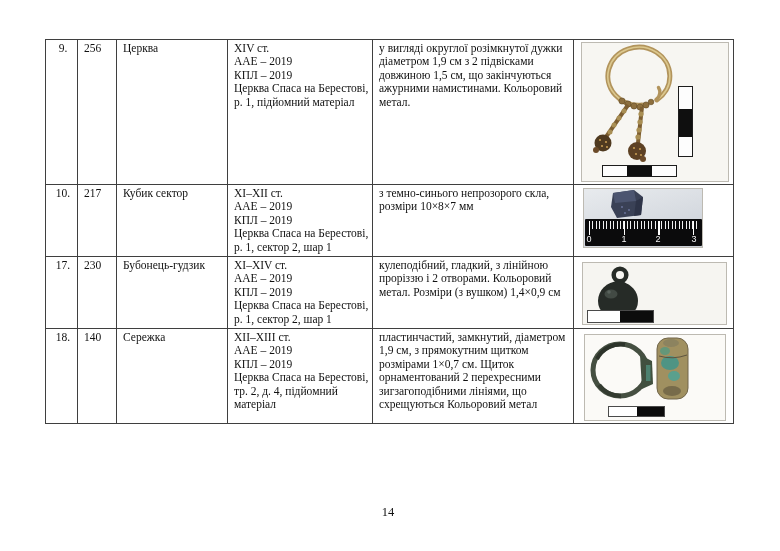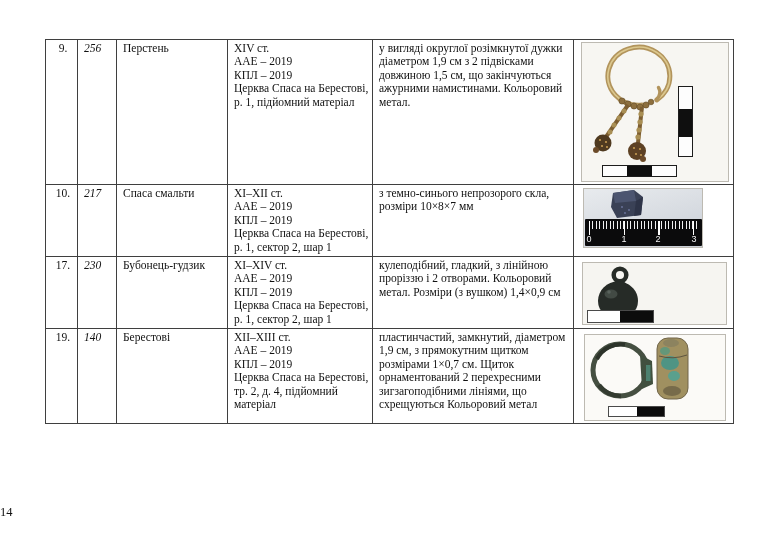--- a/index.html
+++ b/index.html
@@ -10,21 +10,21 @@
   table.catalog {
     position:absolute; left:45px; top:39px;
     border-collapse:collapse; table-layout:fixed; width:688px;
   }
   table.catalog td {
     border:1px solid #3f3f3f; vertical-align:top;
     font-size:11.5px; line-height:13.4px;
     padding:2px 3px 2px 6px; overflow:hidden;
   }
   td.col-num  { text-align:center; padding:2px 2px; }
-  td.col-id   { padding-left:8px;font-style:italic; }
+  td.col-id   { padding-left:8px; }
   td.wrap     { white-space:pre-line; }
   td.col-photo{ padding:0; }
 
   .photo { position:relative; overflow:hidden; box-sizing:border-box;
            border:1px solid #bdbab2; }
   .photo svg { position:absolute; left:0; top:0; }
 
   
   .photo-earring { width:148px; height:140px; margin:0 0 0 1px; background:#f7f6f2; }
   .vbar { position:absolute; left:96px; top:43px; width:15px; height:71px;
@@ -51,21 +51,21 @@
   .bell-scale { position:absolute; left:4px; top:47px; width:67px; height:13px;
           border:1px solid #4a4a4a; box-sizing:border-box;
           background:linear-gradient(to right,#ffffff 0 49%,#0c0c0c 49%); }
 
   
   .photo-ring { width:142px; height:87px; margin:3px 0 0 4px; background:#fbfaf7; }
   .ring-scale { position:absolute; left:23px; top:71px; width:57px; height:11px;
           border:1px solid #4a4a4a; box-sizing:border-box;
           background:linear-gradient(to right,#ffffff 0 50%,#0b0b0b 50%); }
 
-  .page-number { position:absolute; left:0; right:4px; top:505px; 
+  .page-number { position:absolute; left:0; right:4px; top:505px; text-align:center;
                  font-size:12.5px; color:#111; }
 </style>
 </head>
 <body>
 
 <div class="page">
 
   <table class="catalog">
     <colgroup>
       <col style="width:32px">
@@ -73,21 +73,21 @@
         <col style="width:111px">
       <col style="width:145px">
         <col style="width:201px">
         <col style="width:160px">
     </colgroup>
 
     <tbody>
         <tr style="height:142px">
       <td class="col-num">9.</td>
       <td class="col-id">256</td>
-      <td>Перстень</td>
+      <td>Церква</td>
       <td class="wrap">XIV ст.
 ААЕ – 2019
 КПЛ – 2019
 Церква Спаса на Берестові, р. 1, підйомний матеріал</td>
       <td class="wrap">у вигляді округлої розімкнутої дужки діаметром 1,9 см з 2 підвісками довжиною 1,5 см, що закінчуються ажурними намистинами. Кольоровий метал.</td>
       <td class="col-photo">
         <div class="photo photo-earring">
           <svg width="148" height="140" viewBox="0 0 148 140">
             <path d="M 60 62 A 31 29 0 1 1 74.8 56.8" fill="none" stroke="#b2945c" stroke-width="5" stroke-linecap="round"></path>
             <path d="M 60 62 A 31 29 0 1 1 74.8 56.8" fill="none" stroke="#dcc88e" stroke-width="1.6" stroke-linecap="round"></path>
@@ -131,21 +131,21 @@
           </svg>
           <div class="vbar"></div>
           <div class="hbar"></div>
         </div>
       </td>
     </tr>
 
     <tr style="height:65px">
       <td class="col-num">10.</td>
       <td class="col-id">217</td>
-      <td>Спаса смальти</td>
+      <td>Кубик сектор</td>
       <td class="wrap">XI–XII ст.
 ААЕ – 2019
 КПЛ – 2019
 Церква Спаса на Берестові, р. 1, сектор 2, шар 1</td>
       <td class="wrap">з темно-синього непрозорого скла, розміри 10×8×7 мм</td>
       <td class="col-photo">
         <div class="photo photo-smalt">
           <svg width="120" height="60" viewBox="0 0 120 60">
             <polygon points="29,4 50,1 59,8 57,26 33,29 27,18" fill="#3a4156"></polygon>
             <polygon points="29,4 50,1 52,12 31,14" fill="#4c5570"></polygon>
@@ -185,23 +185,23 @@
             <path d="M 35 18 C 24 19 15 27 15 38 C 15 49 24 55 35 55 C 46 55 55 49 55 38 C 55 26 45 19 35 18 Z" fill="#262b27"></path>
             <ellipse cx="28" cy="31" rx="6.5" ry="4.5" fill="#424a44"></ellipse>
             <circle cx="26" cy="29" r="1.8" fill="#59625c"></circle>
           </svg>
           <div class="bell-scale"></div>
         </div>
       </td>
     </tr>
 
     <tr style="height:95px">
-      <td class="col-num">19.</td>
+      <td class="col-num">18.</td>
       <td class="col-id">140</td>
-      <td>Берестові</td>
+      <td>Сережка</td>
       <td class="wrap">XII–XIII ст.
 ААЕ – 2019
 КПЛ – 2019
 Церква Спаса на Берестові, тр. 2, д. 4, підйомний матеріал</td>
       <td class="wrap">пластинчастий, замкнутий, діаметром 1,9 см, з прямокутним щитком розмірами 1×0,7 см. Щиток орнаментований 2 перехресними зигзагоподібними лініями, що схрещуються Кольоровий метал</td>
       <td class="col-photo">
         <div class="photo photo-ring">
           <svg width="142" height="87" viewBox="0 0 142 87">
             <ellipse cx="35" cy="35" rx="27" ry="26" fill="none" stroke="#454f41" stroke-width="5"></ellipse>
             <path d="M 12 24 A 27 26 0 0 1 40 9.5" fill="none" stroke="#2c332a" stroke-width="4"></path>

